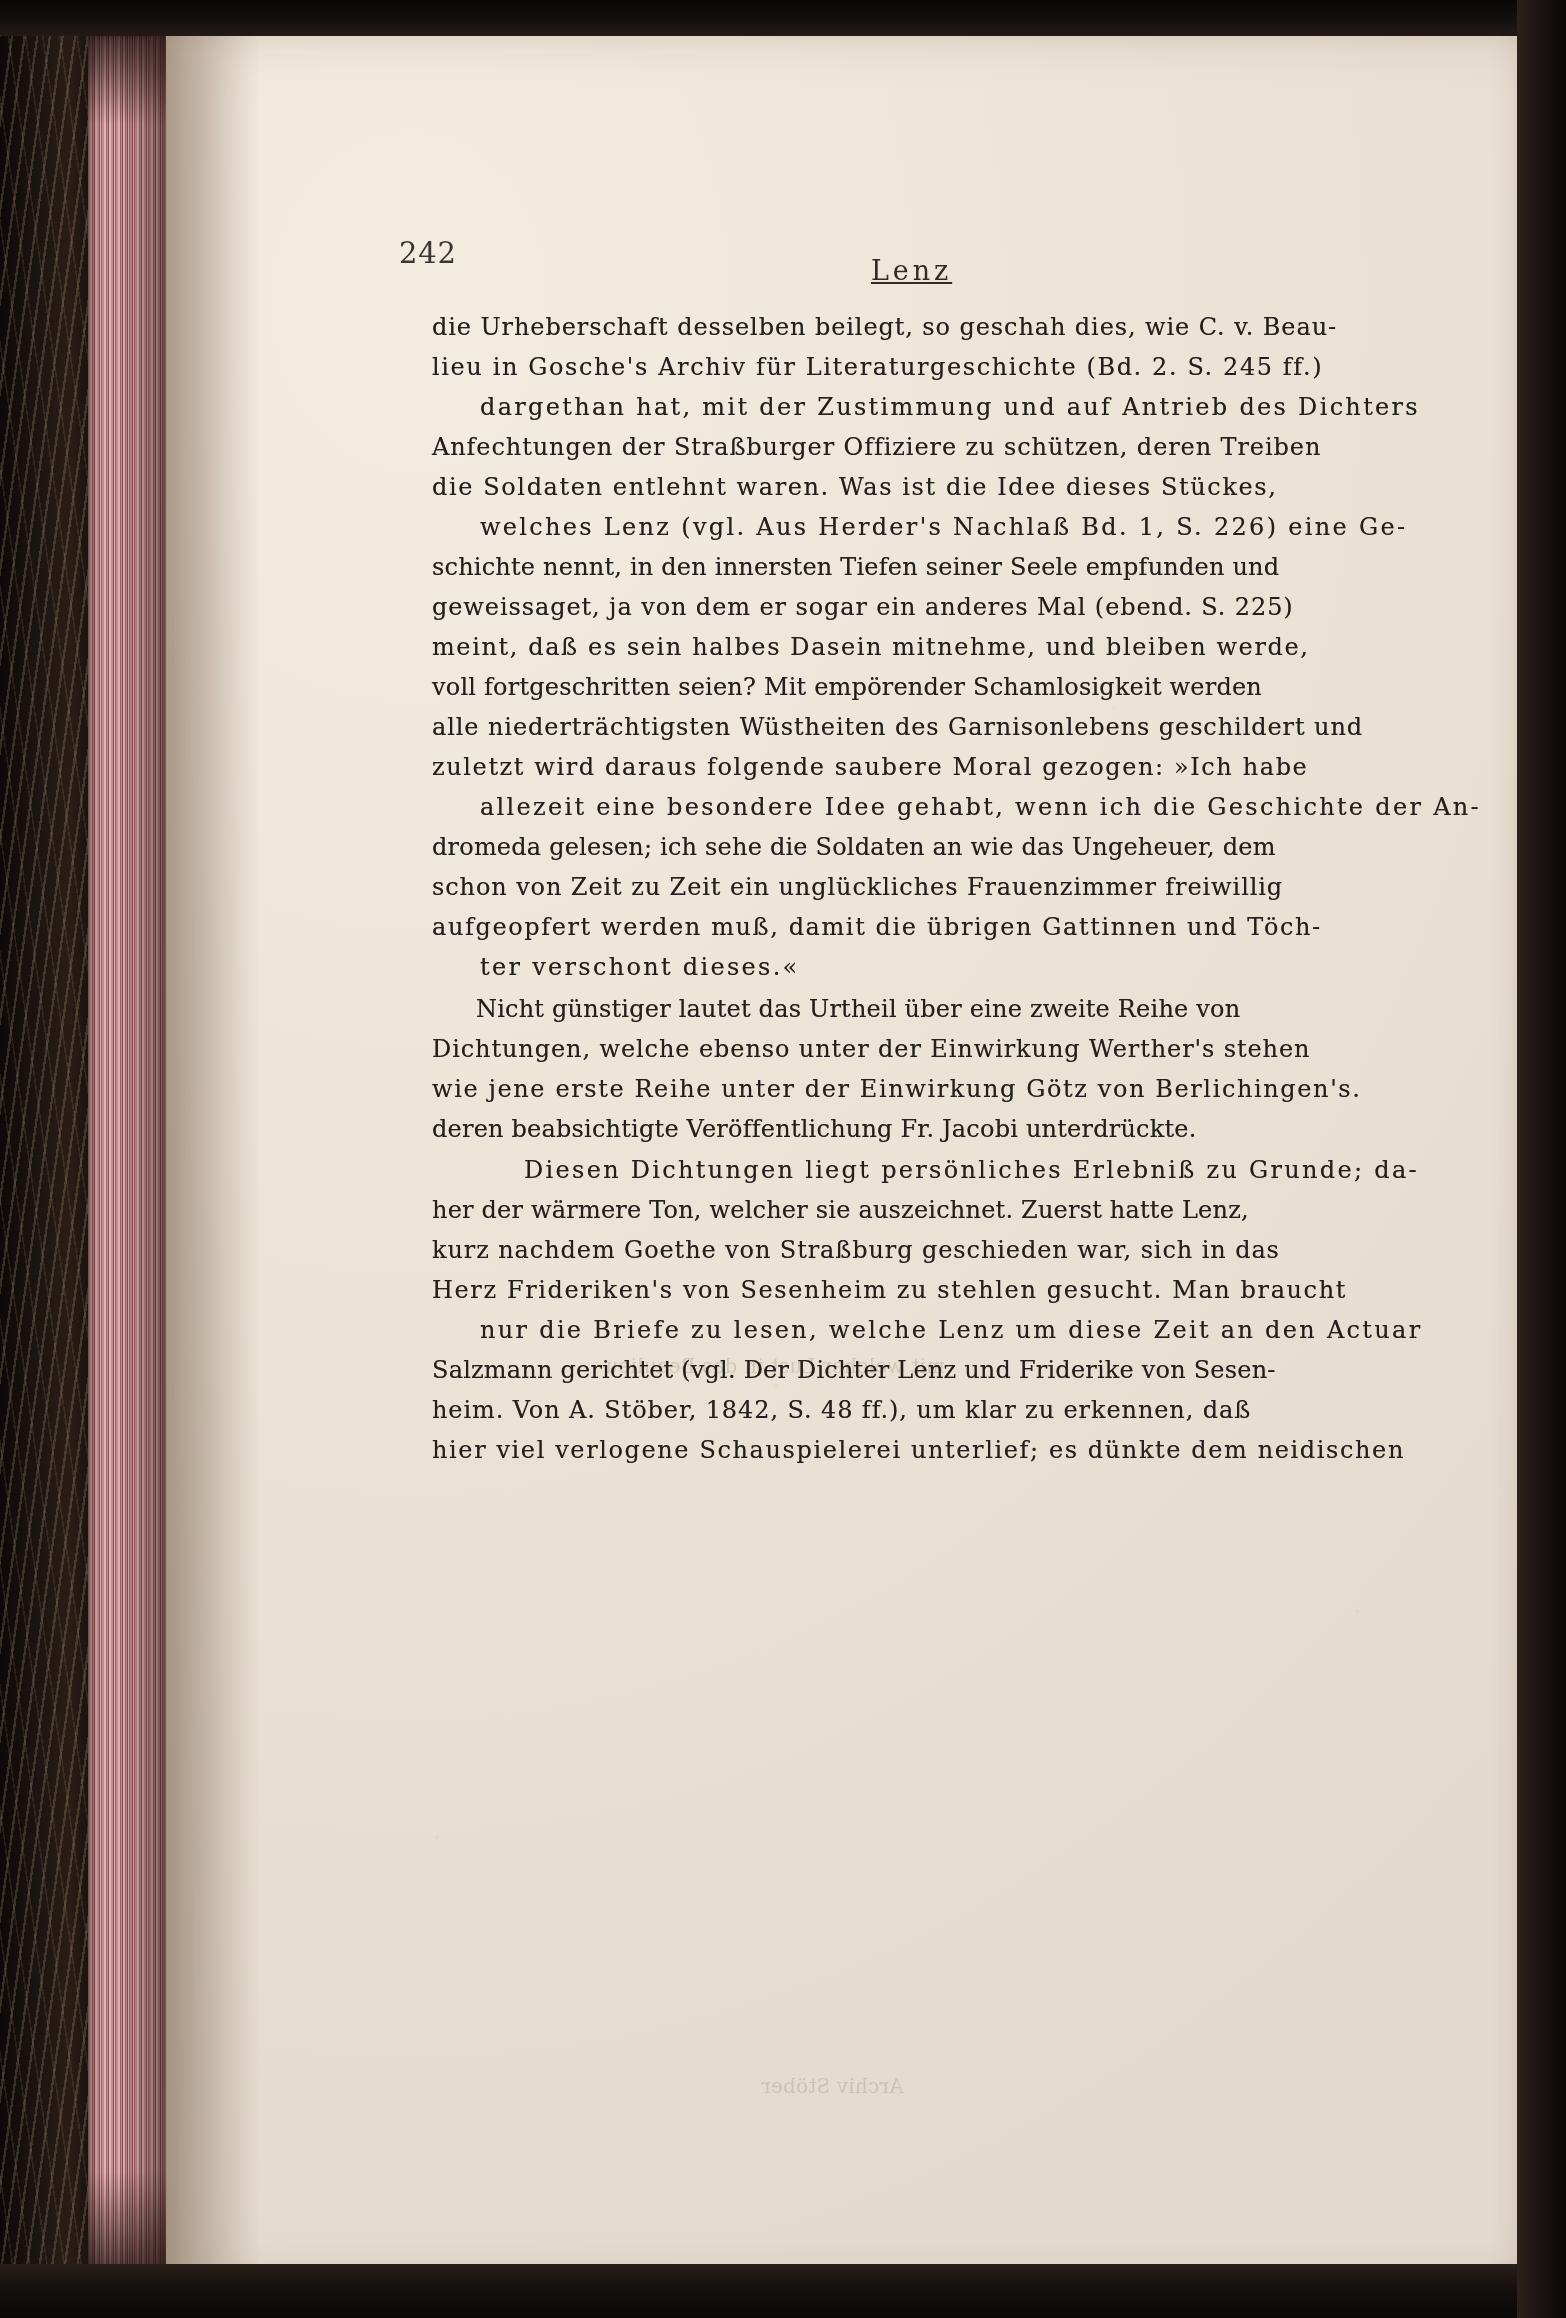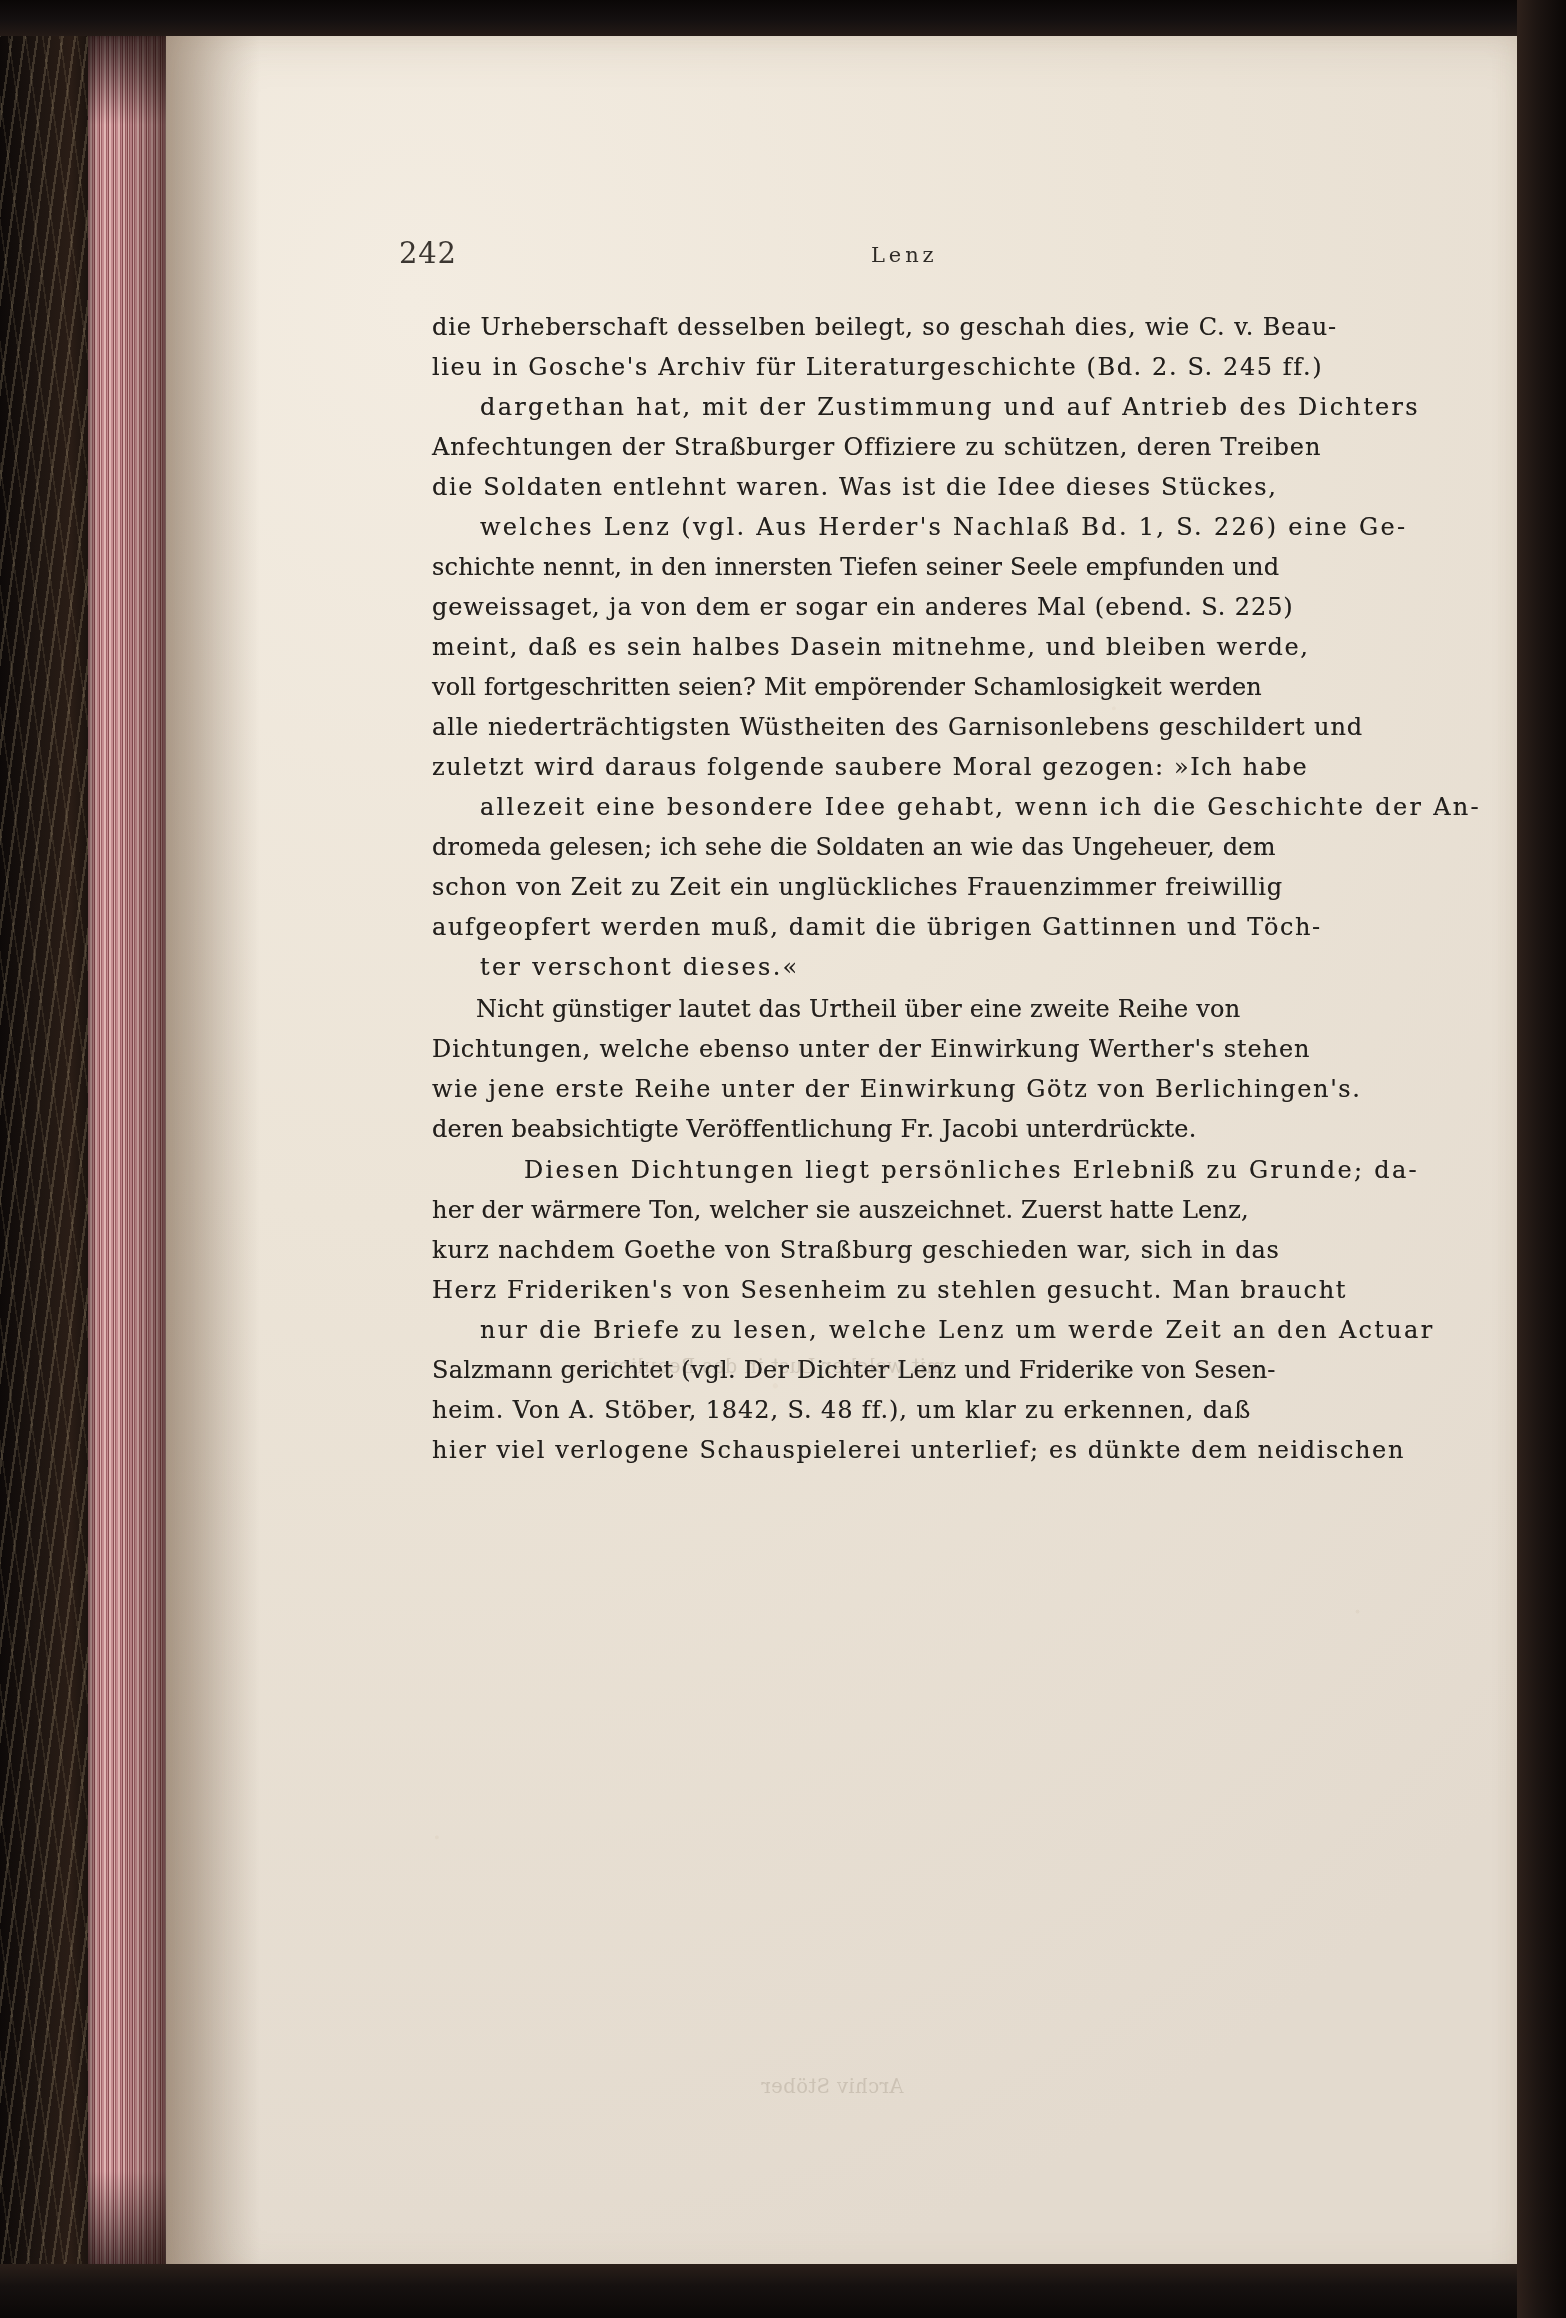--- a/index.html
+++ b/index.html
@@ -158,25 +158,26 @@
     left: -33px;
     top: 0;
     font-family: "DejaVu Serif", serif;
     font-size: 29px;
     color: #3b3631;
     letter-spacing: 0.8px;
   }
   #head-title {
     position: absolute;
     left: 439px;
-    top: 7px;
-    font-family: "DejaVu Serif", serif;
-    font-size: 21px;
+    top: 19px;
+    font-family: "DejaVu Serif", serif;
+    font-size: 27px;
     color: #2f2b27;
     letter-spacing: 3.9px;
+    text-decoration: underline;
   }
 
   .para {
     margin: 0 0 1.6px 0;
   }
   .line {
     display: block;
     font-family: "DejaVu Serif", serif;
     font-size: 24px;
     line-height: 40px;
@@ -250,21 +251,21 @@
             <span class="line fraktur tight indent">Nicht günstiger lautet das Urtheil über eine zweite Reihe von</span>
             <span class="line fraktur wide">Dichtungen, welche ebenso unter der Einwirkung Werther's stehen</span>
             <span class="line fraktur wider">wie jene erste Reihe unter der Einwirkung Götz von Berlichingen's.</span>
             <span class="line fraktur tight">deren beabsichtigte Veröffentlichung Fr. Jacobi unterdrückte.</span>
           </div>
           <div class="para">
             <span class="line fraktur widest indent">Diesen Dichtungen liegt persönliches Erlebniß zu Grunde; da-</span>
             <span class="line fraktur tight">her der wärmere Ton, welcher sie auszeichnet. Zuerst hatte Lenz,</span>
             <span class="line fraktur wide">kurz nachdem Goethe von Straßburg geschieden war, sich in das</span>
             <span class="line fraktur wider">Herz Frideriken's von Sesenheim zu stehlen gesucht. Man braucht</span>
-            <span class="line fraktur widest">nur die Briefe zu lesen, welche Lenz um werde Zeit an den Actuar</span>
+            <span class="line fraktur widest">nur die Briefe zu lesen, welche Lenz um diese Zeit an den Actuar</span>
             <span class="line fraktur tight">Salzmann gerichtet (vgl. Der Dichter Lenz und Friderike von Sesen-</span>
             <span class="line fraktur wide">heim. Von A. Stöber, 1842, S. 48 ff.), um klar zu erkennen, daß</span>
             <span class="line fraktur wider">hier viel verlogene Schauspielerei unterlief; es dünkte dem neidischen</span>
           </div>
         </div>
 
     </div>
   </div>
 
   <div id="top-edge"></div>

